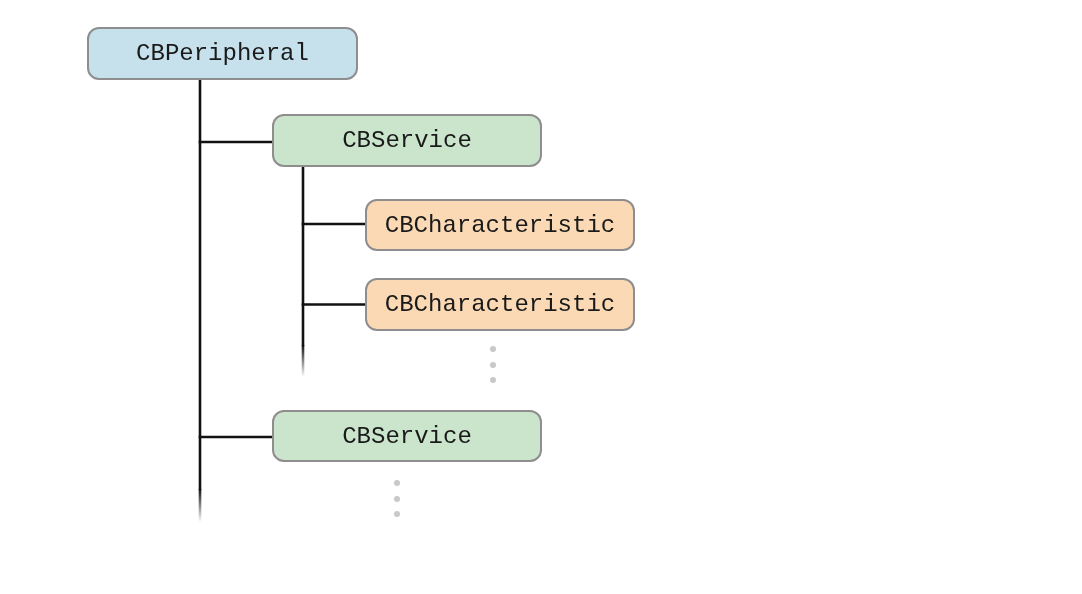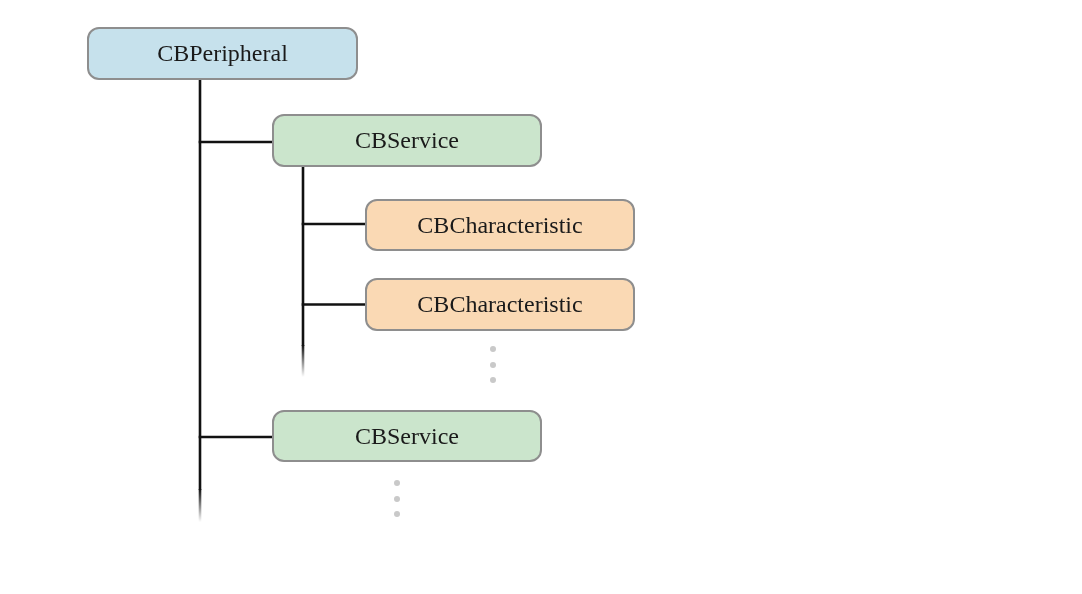--- a/index.html
+++ b/index.html
@@ -6,21 +6,21 @@
     margin: 0;
     padding: 0;
     background: var(--background, #ffffff);
   }
   .stage {
     position: relative;
     width: 1082px;
     height: 594px;
     background: var(--background, #ffffff);
     overflow: hidden;
-    font-family: Liberation Serif, serif;
+    font-family: Liberation Mono, monospace;
   }
   .connectors {
     position: absolute;
     left: 0;
     top: 0;
     width: 1082px;
     height: 594px;
     pointer-events: none;
   }
   .connectors .line {

